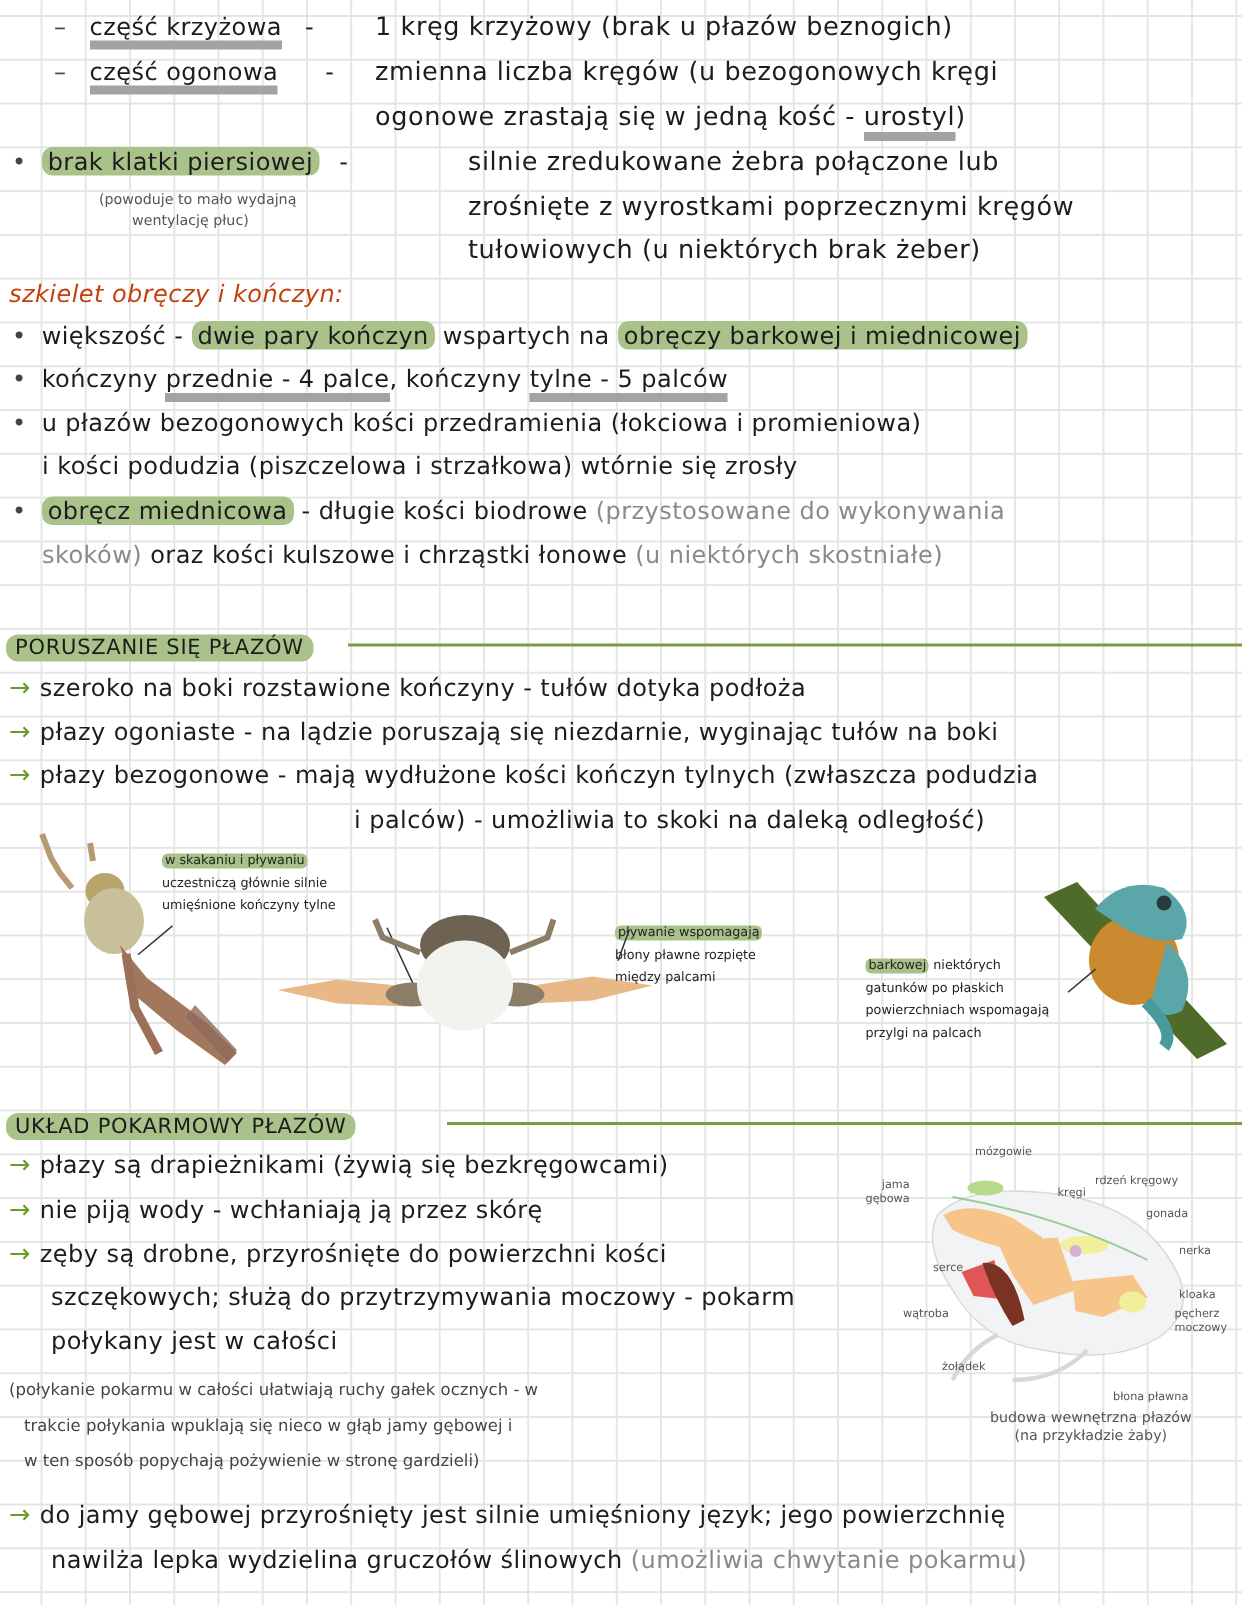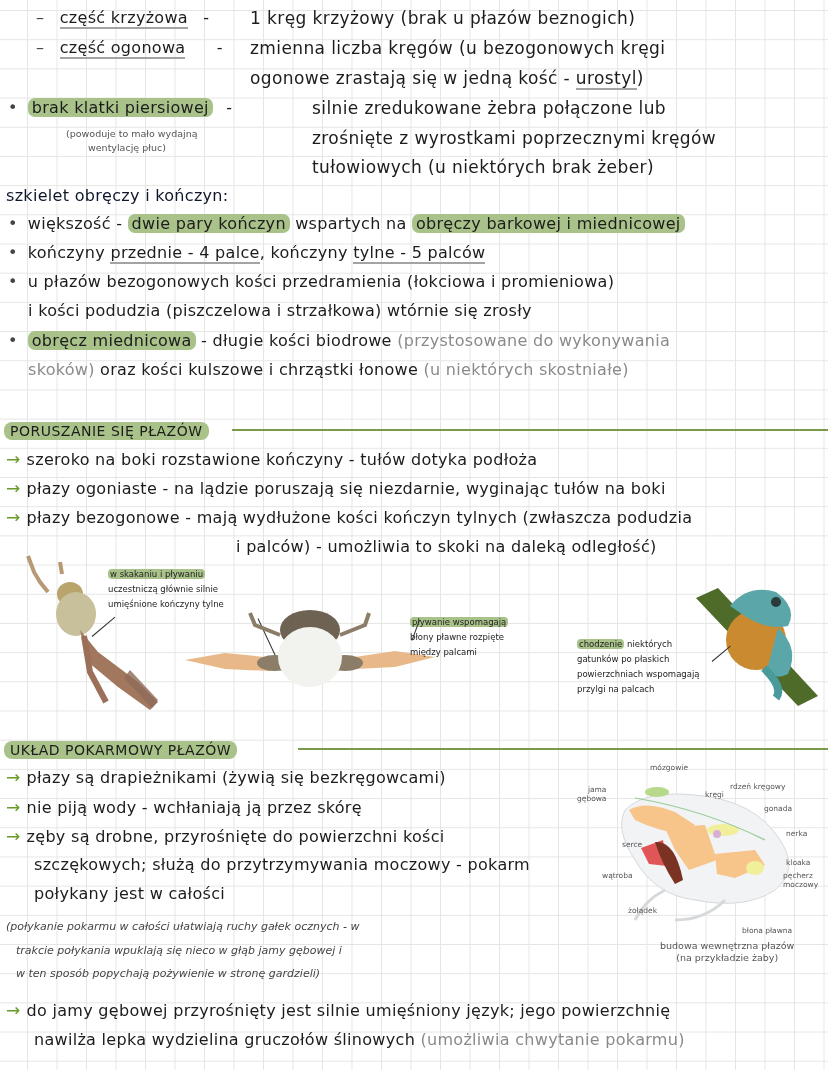--- a/index.html
+++ b/index.html
@@ -13,23 +13,23 @@
     background-position:27px 10px;
     font-family:"DejaVu Sans", sans-serif;
     color:#1c1c1c;
   }
   .abs { position:absolute; white-space:nowrap; }
   .hw { font-size:16px; letter-spacing:0.3px; }
   .hw-lg { font-size:17px; letter-spacing:0.4px; }
   .small { font-size:10px; color:#555; }
   .tiny { font-size:8.5px; color:#222; line-height:15px; }
   .gray { color:#8a8a8a; }
-  .green { color:#0f172a; }
+  .green { color:#c2410c;font-style:italic; }
   .hl { background:#a9c28a; border-radius:7px; padding:0 4px; }
-  .ul { border-bottom:2px solid #a3a3a3; padding-bottom:0; }
+  .ul { border-bottom:6px solid #a3a3a3; padding-bottom:0; }
   .bullet::before { content:"•"; color:#444; margin-right:10px; }
   .dash { color:#4a4a4a; }
   .arrow { color:#6a9a2a; font-size:17px; margin-right:6px; }
   .section-title {
     font-size:14px; letter-spacing:0.5px; color:#1c1c1c;
     background:#a9c28a; border-radius:8px; padding:1px 6px;
   }
   .rule { position:absolute; height:1.5px; background:#7a9a4a; }
   .line-pointer { position:absolute; background:#333; height:1px; transform-origin:left center; }
   .diag-label { position:absolute; font-size:7.5px; color:#555; white-space:nowrap; line-height:9px; }
@@ -130,21 +130,21 @@
 </svg>
 
 <div class="abs tiny" style="left:410px;top:587px;margin-top:28px;">
   <div><span class="hl" style="padding:0 2px;border-radius:4px;">pływanie wspomagają</span></div>
   <div>błony pławne rozpięte</div>
   <div>między palcami</div>
 </div>
 <div class="line-pointer" style="left:412px;top:640px;width:22px;transform:rotate(-70deg);"></div>
 
 <div class="abs tiny" style="left:577px;top:637px;">
-  <div><span class="hl" style="padding:0 2px;border-radius:4px;">chodzenie</span><span> niektórych</span></div>
+  <div><span class="hl" style="padding:0 2px;border-radius:4px;">barkowej</span><span> niektórych</span></div>
   <div>gatunków po płaskich</div>
   <div>powierzchniach wspomagają</div>
   <div>przylgi na palcach</div>
 </div>
 
 <svg class="photo" style="left:688px;top:578px;" width="140" height="130" viewBox="0 0 140 130">
   <path d="M8 20 L30 10 L130 118 L110 128 Z" fill="#4f6b2a"></path>
   <ellipse cx="68" cy="62" rx="30" ry="30" fill="#c98a30"></ellipse>
   <path d="M42 28 Q60 6 88 14 Q110 30 100 48 Q80 52 60 40 Z" fill="#5aa6a8"></path>
   <circle cx="88" cy="24" r="5" fill="#2a3b3e"></circle>
@@ -163,21 +163,21 @@
 </div>
 <div class="abs hw" style="left:6px;top:797px;">
   <span class="arrow">→</span><span>nie piją wody - wchłaniają ją przez skórę</span>
 </div>
 <div class="abs hw" style="left:6px;top:826px;">
   <span class="arrow">→</span><span>zęby są drobne, przyrośnięte do powierzchni kości</span>
 </div>
 <div class="abs hw" style="left:34px;top:855px;">szczękowych; służą do przytrzymywania moczowy - pokarm</div>
 <div class="abs hw" style="left:34px;top:884px;">połykany jest w całości</div>
 
-<div class="abs" style="left:6px;top:915px;font-size:11px;color:#444;line-height:23.5px;font-style:italic;">
+<div class="abs" style="left:6px;top:915px;font-size:11px;color:#444;line-height:23.5px;">
   <div>(połykanie pokarmu w całości ułatwiają ruchy gałek ocznych - w</div>
   <div style="padding-left:10px;">trakcie połykania wpuklają się nieco w głąb jamy gębowej i</div>
   <div style="padding-left:10px;">w ten sposób popychają pożywienie w stronę gardzieli)</div>
 </div>
 
 <div class="abs hw" style="left:6px;top:1000px;">
   <span class="arrow">→</span><span>do jamy gębowej przyrośnięty jest silnie umięśniony język; jego powierzchnię</span>
 </div>
 <div class="abs hw" style="left:34px;top:1030px;">
   <span>nawilża lepka wydzielina gruczołów ślinowych </span><span class="gray">(umożliwia chwytanie pokarmu)</span>

